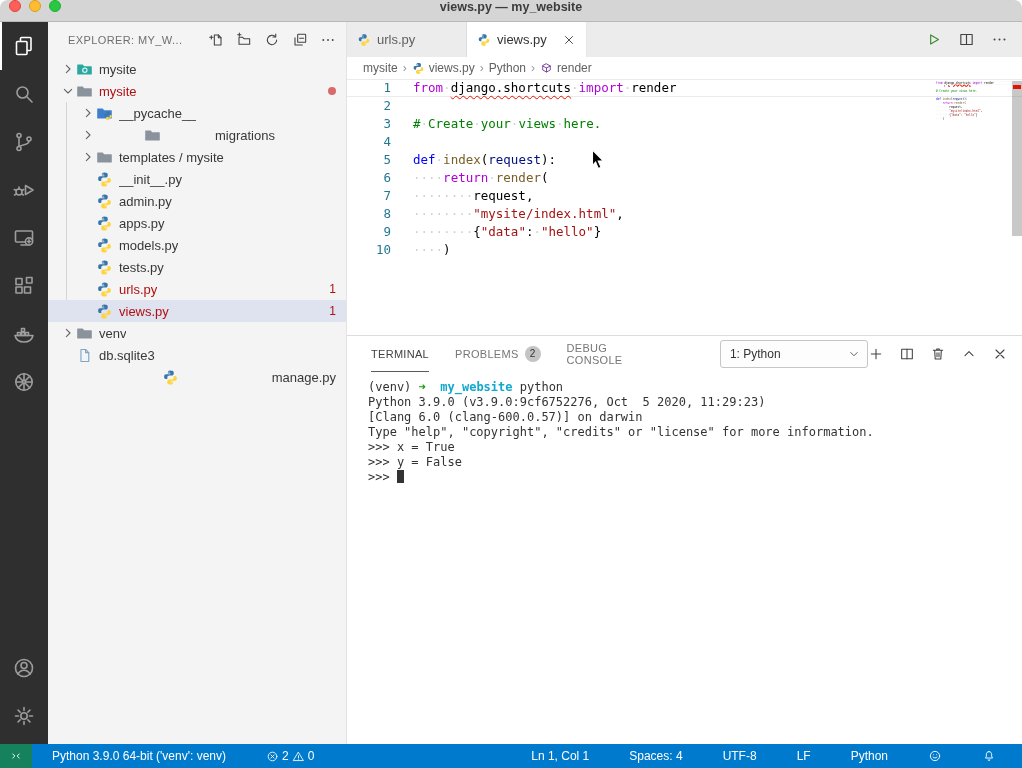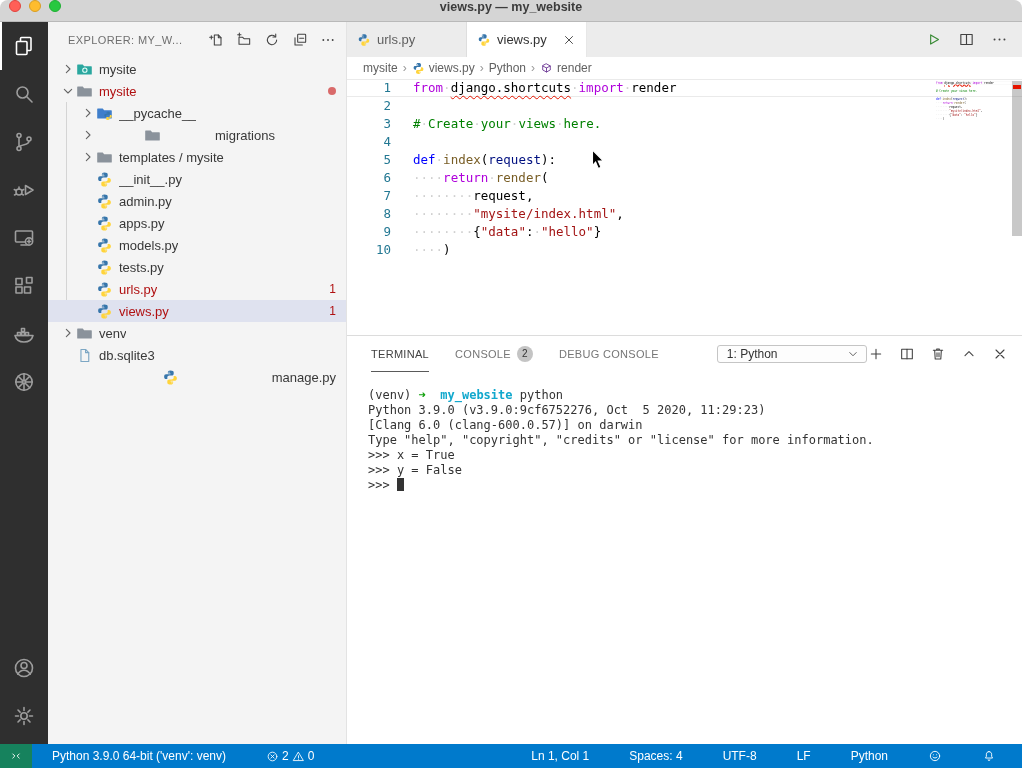--- a/index.html
+++ b/index.html
@@ -78,26 +78,26 @@
 
   .minimap { position:absolute; top:2px; right:10px; width:76px; height:250px; overflow:hidden; }
   .mm-inner { transform:scale(0.22); transform-origin:0 0; width:360px; }
   .mm-inner .code-line { height:18px; }
   .mm-inner .lc { margin-left:0; }
   .mm-inner .tk-err { text-decoration-thickness:4px; }
   .scrollbar { position:absolute; top:2px; right:0; width:10px; height:155px; background:rgba(110,110,110,.38); }
   .overview-err { position:absolute; top:6px; right:1px; width:8px; height:4px; background:#e51400; }
 
   
-  .panel { flex:1; border-top:1px solid #dcdcdc; display:flex; flex-direction:column; background:#fff; min-height:0;gap:8px; }
+  .panel { flex:1; border-top:1px solid #dcdcdc; display:flex; flex-direction:column; background:#fff; min-height:0; }
   .panel-header { height:36px; display:flex; align-items:center; padding:0 14px 0 24px; flex:0 0 36px; }
   .ptab { font-size:11px; letter-spacing:.3px; color:#767676; margin-right:26px; height:36px; display:flex; align-items:center; gap:6px; cursor:pointer; border-bottom:1.5px solid transparent; }
   .ptab.active { color:#424242; border-bottom:1.5px solid #5a5a5a; }
   .pbadge { background:#c4c4c4; color:#333; border-radius:9px; min-width:16px; height:16px; display:flex; align-items:center; justify-content:center; font-size:10px; }
-  .shell-select { margin-left:32px; width:150px; height:18px; border:1px solid #c5c5c5; border-radius:3px; background:#fdfdfd; display:flex; align-items:center; font-size:12px; color:#333; padding:0 6px 0 9px; cursor:pointer; }
+  .shell-select { margin-left:32px; width:150px; height:28px; border:1px solid #c5c5c5; border-radius:3px; background:#fdfdfd; display:flex; align-items:center; font-size:12px; color:#333; padding:0 6px 0 9px; cursor:pointer; }
   .shell-select .dd-chev { margin-left:auto; color:#555; }
   .shell-select .ic { width:14px; height:14px; }
   .panel-actions { margin-left:auto; display:flex; align-items:center; gap:15px; color:#424242; }
   .panel-actions .ic { width:16px; height:16px; }
   .term { flex:1; padding:8px 0 0 21px; font-family:"DejaVu Sans Mono", monospace; font-size:12px; line-height:15px; color:#333; white-space:pre; overflow:hidden; }
   .t-g { color:#13a10e; } .t-c { color:#11a8cd; font-weight:bold; }
   .t-cur { display:inline-block; width:7px; height:13px; background:#333; vertical-align:-2px; }
 
   
   .statusbar { height:24px; background:#007acc; color:#fff; display:flex; align-items:center; font-size:12px; flex:0 0 24px; }
@@ -555,21 +555,21 @@
         <div class="overview-err"></div>
       </div>
 
       <div class="panel">
         <div class="panel-header">
           <div id="panel-tabs" style="display:flex;height:100%">
               <div class="ptab active">
                 <span>TERMINAL</span>
               </div>
               <div class="ptab">
-                <span>CONSOLE</span>
+                <span>PROBLEMS</span>
                 <span class="pbadge">2</span>
               </div>
               <div class="ptab">
                 <span>DEBUG CONSOLE</span>
               </div>
             </div>
           <div class="shell-select">
             <span>1: Python</span>
             <span class="dd-chev" id="dd-chev">
                 <svg class="ic " viewBox="0 0 24 24">

